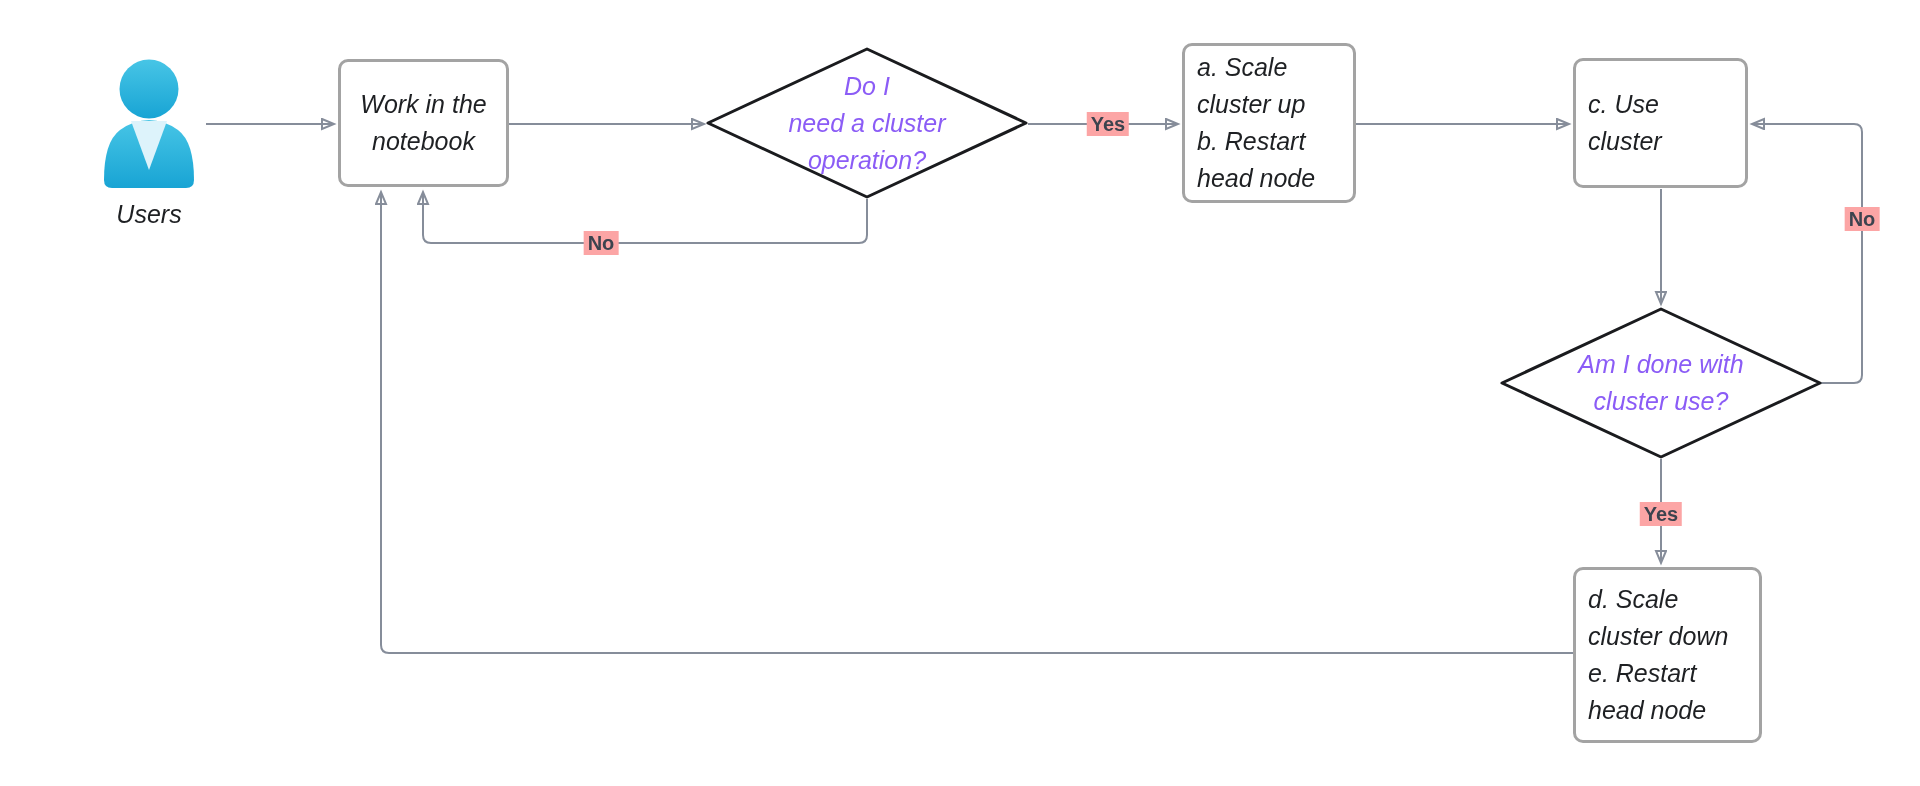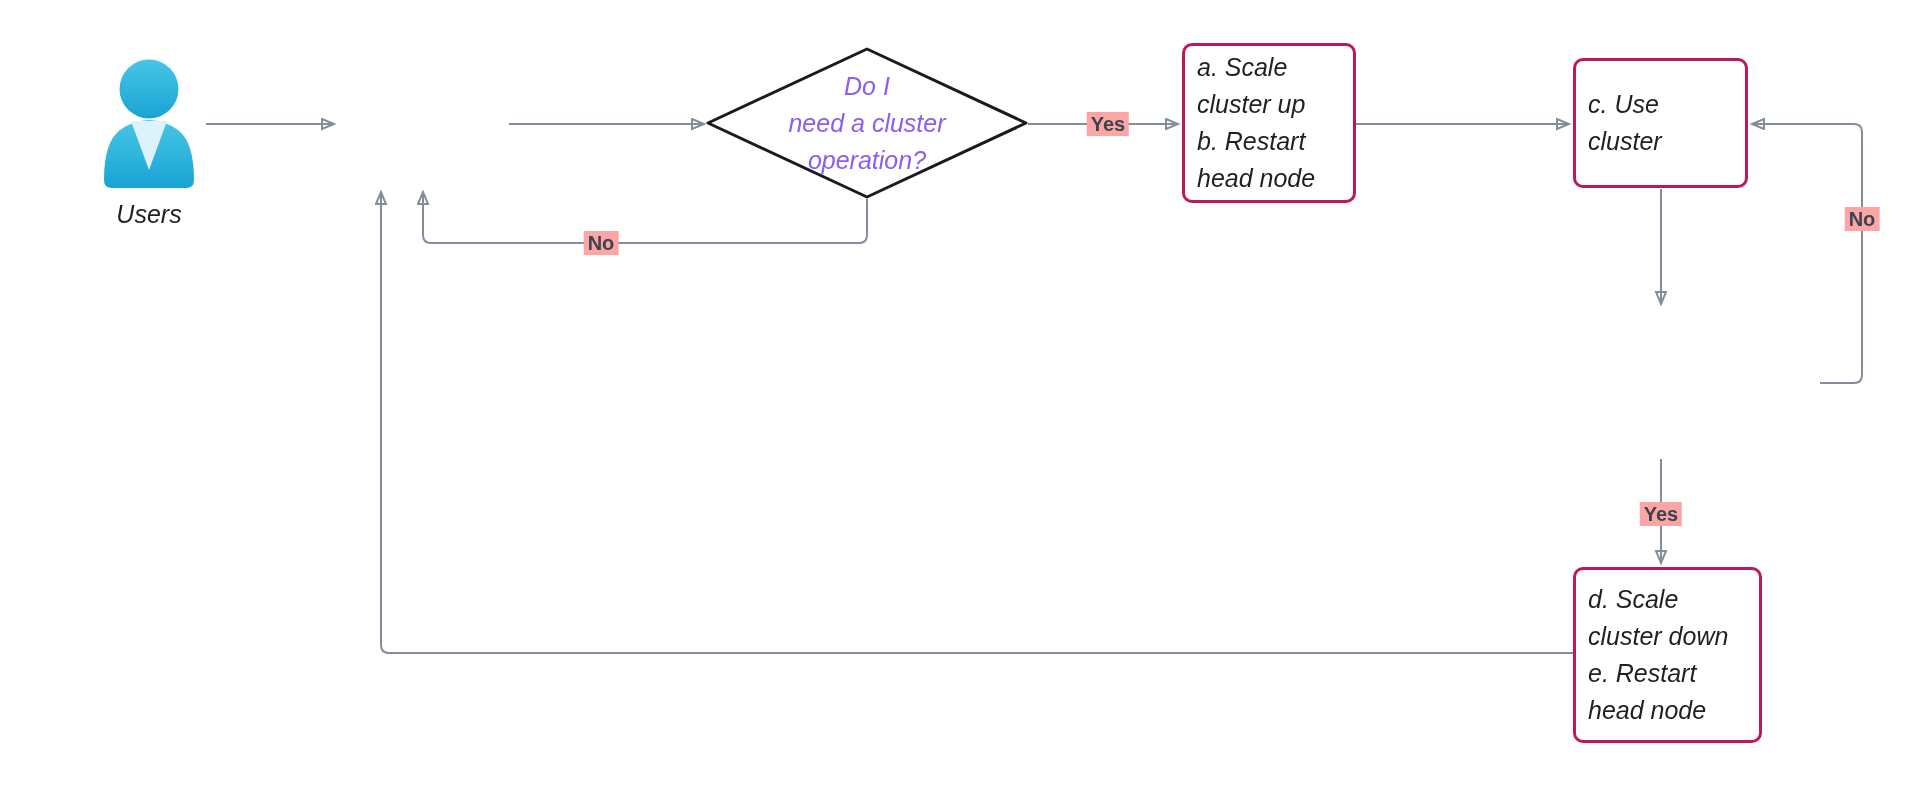--- a/index.html
+++ b/index.html
@@ -13,21 +13,21 @@
   .canvas { position: absolute; inset: 0; }
 
   
   svg.edges { position: absolute; left: 0; top: 0; width: 1920px; height: 786px; }
   svg.edges path { stroke: #868d9a; stroke-width: 2; fill: none; }
 
   
   .node {
     position: absolute;
     background: #ffffff;
-    border: 3px solid #be185d;
+    border: 3px solid #a3a3a3;
     border-radius: 10px;
     color: #1e2023;
     font-style: italic;
     font-size: 25px;
     line-height: 37px;
     display: flex;
     flex-direction: column;
     justify-content: center;
     white-space: pre-line;
   }
@@ -103,20 +103,22 @@
           <stop offset="1" stop-color="#18a4d4"></stop>
         </linearGradient>
       </defs>
       <circle cx="49" cy="31" r="29.5" fill="url(#cyanGrad)"></circle>
       <path d="M4,122 Q4,84 20,72 Q34,62 49,62 Q64,62 78,72 Q94,84 94,122 Q94,130 86,130 L12,130 Q4,130 4,122 Z" fill="url(#cyanGrad)"></path>
       <path d="M31,63 L67,63 L49,112 Z" fill="#ddf3fb"></path>
     </svg>
   </div>
   <div id="actor-users-label">Users</div>
 
+  <div class="node center" id="node-notebook">Work in the
+notebook</div>
 
   <div class="node left" id="node-scale-up">a. Scale
 cluster up
 b. Restart
 head node</div>
 
   <div class="node left" id="node-use-cluster">c. Use
 cluster</div>
 
   <div class="node left" id="node-scale-down">d. Scale
@@ -126,19 +128,26 @@
 
   <div class="diamond" id="diamond-cluster-op">
     <svg width="322" height="152" viewBox="0 0 322 152">
       <polygon points="2,76 161,2 320,76 161,150" fill="#ffffff" stroke="#1a1b1e" stroke-width="3" stroke-linejoin="round"></polygon>
     </svg>
     <div class="dlabel">Do I
 need a cluster
 operation?</div>
   </div>
 
+  <div class="diamond" id="diamond-done">
+    <svg width="322" height="152" viewBox="0 0 322 152">
+      <polygon points="2,76 161,2 320,76 161,150" fill="#ffffff" stroke="#1a1b1e" stroke-width="3" stroke-linejoin="round"></polygon>
+    </svg>
+    <div class="dlabel">Am I done with
+cluster use?</div>
+  </div>
 
   <div class="edge-label" id="label-yes-op">Yes</div>
   <div class="edge-label" id="label-no-op">No</div>
   <div class="edge-label" id="label-no-done">No</div>
   <div class="edge-label" id="label-yes-done">Yes</div>
 
 </div>
 
 </body></html>

